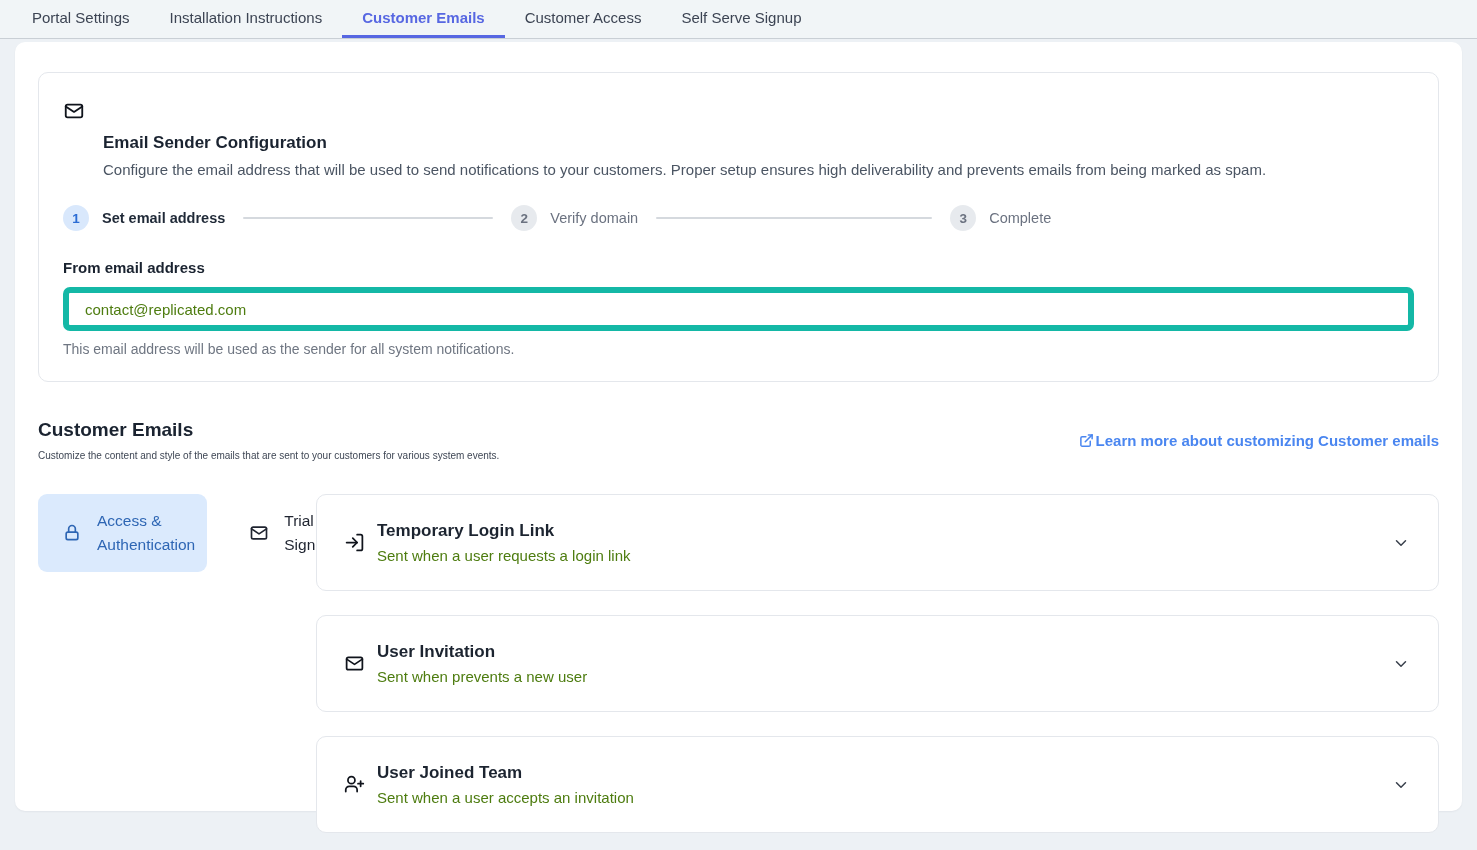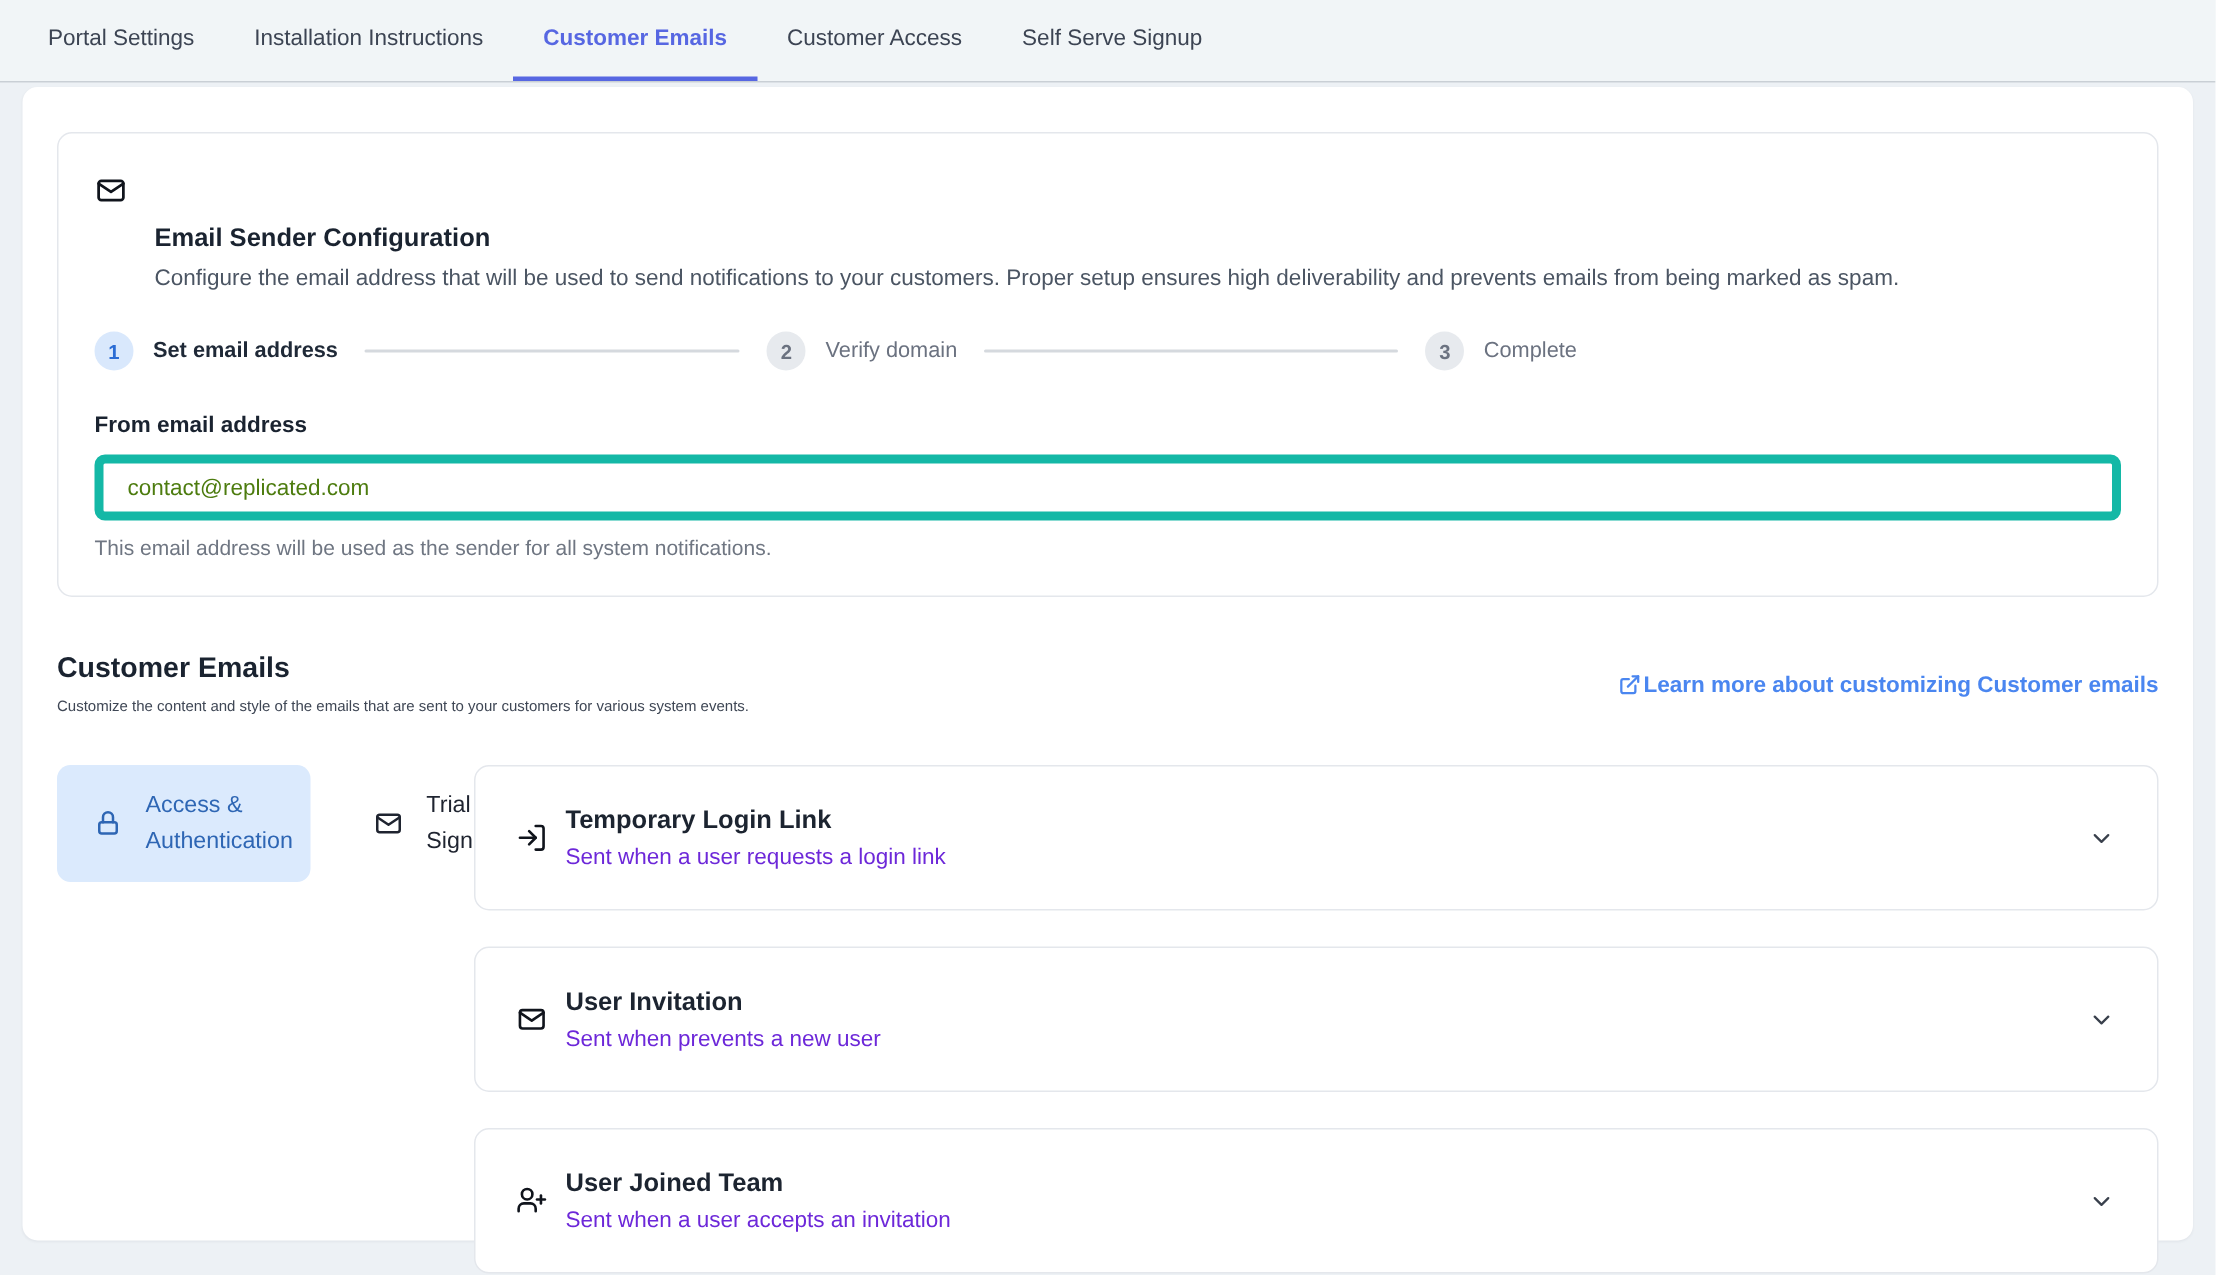--- a/index.html
+++ b/index.html
@@ -8,21 +8,21 @@
     width: 1477px; height: 850px;
     background: #edf1f5;
     font-family: "Liberation Sans", sans-serif;
     color: #1f2430;
     overflow: hidden;
   }
 
   
   .tabbar {
     display: flex; align-items: stretch;
-    height: 55px; padding: 0 12px;
+    height: 39px; padding: 0 12px;
     background: #f1f5f7;
     border-bottom: 1px solid #c9cfd5;
   }
   .tab {
     display: flex; align-items: center;
     padding: 0 20px;
     font-size: 15px; color: #3c4453;
     border-bottom: 3px solid transparent;
     cursor: pointer; white-space: nowrap;
   }
@@ -109,21 +109,21 @@
   
   .cards-col { flex: 1; display: flex; flex-direction: column; gap: 24px; }
   .ecard {
     border: 1px solid #e4e7ec; border-radius: 10px;
     min-height: 97px; padding: 24px 28px 24px 27px;
     display: flex; align-items: center; gap: 12px;
     cursor: pointer; background: #fff;
   }
   .ecard .e-icon { flex-shrink: 0; color: #10141c; display: flex; align-self: center; }
   .ecard-title { font-size: 17px; font-weight: 700; color: #1c2430; }
-  .ecard-sub { font-size: 15px; color: #6d28d9; margin-top: 6px; }
+  .ecard-sub { font-size: 15px; color: #4d7c0f; margin-top: 6px; }
   .chevron { margin-left: auto; color: #39404c; display: flex; }
 
   svg { display: block; }
 </style>
 </head>
 <body>
 
 <nav class="tabbar">
   <div class="tab">Portal Settings</div>
   <div class="tab">Installation Instructions</div>

